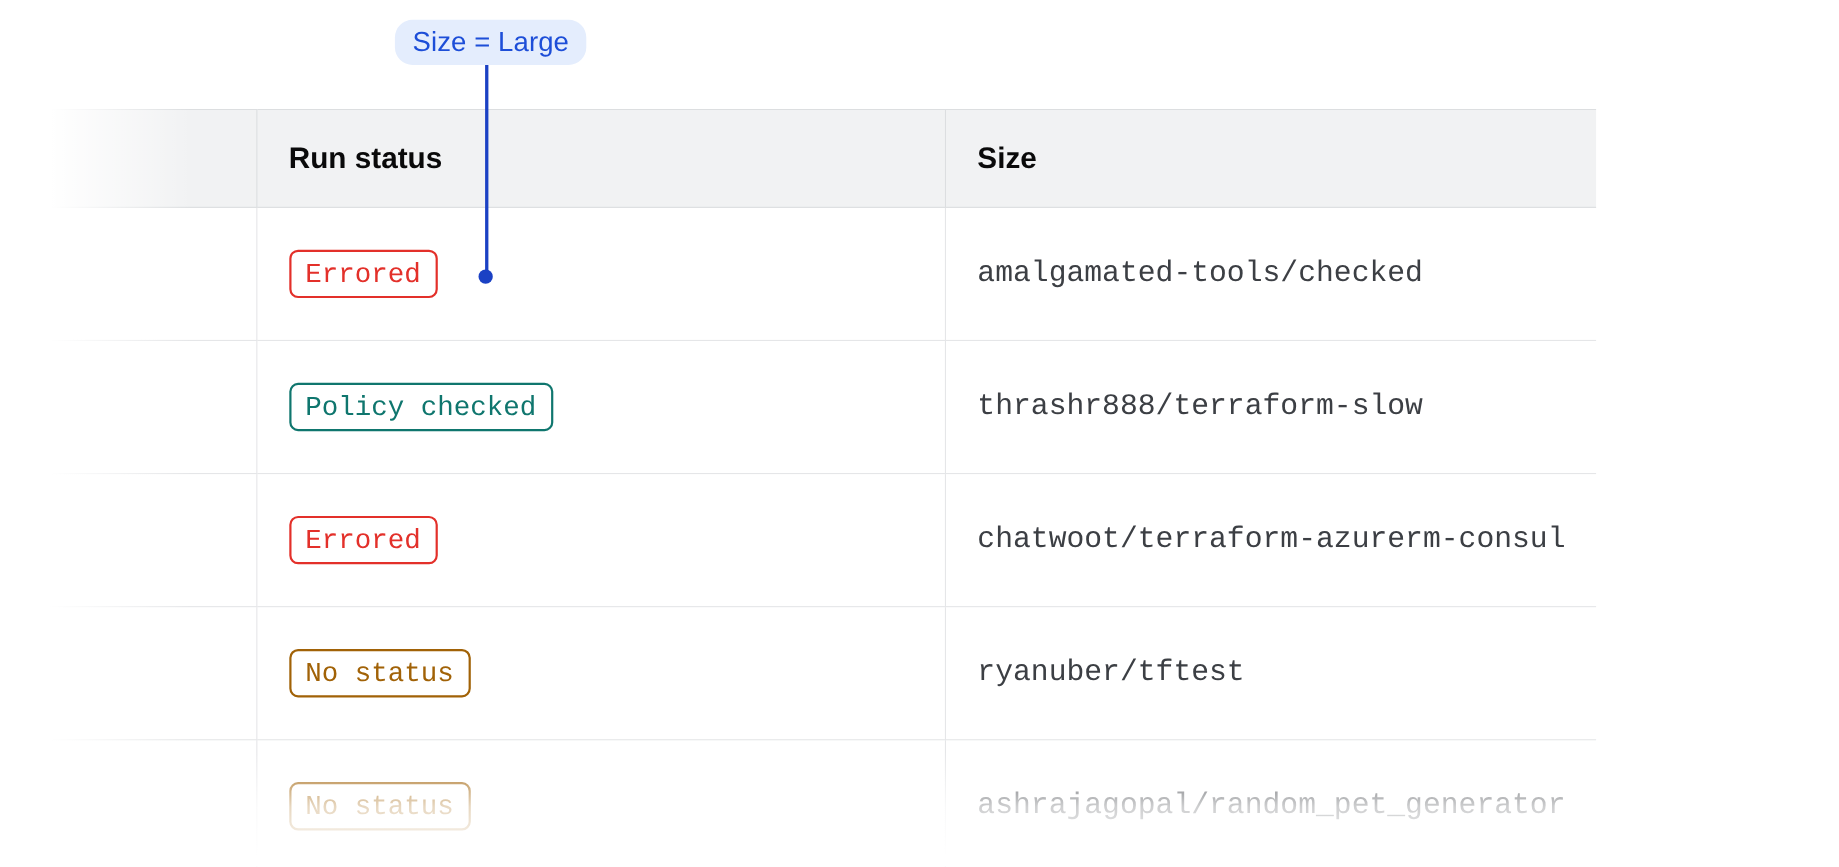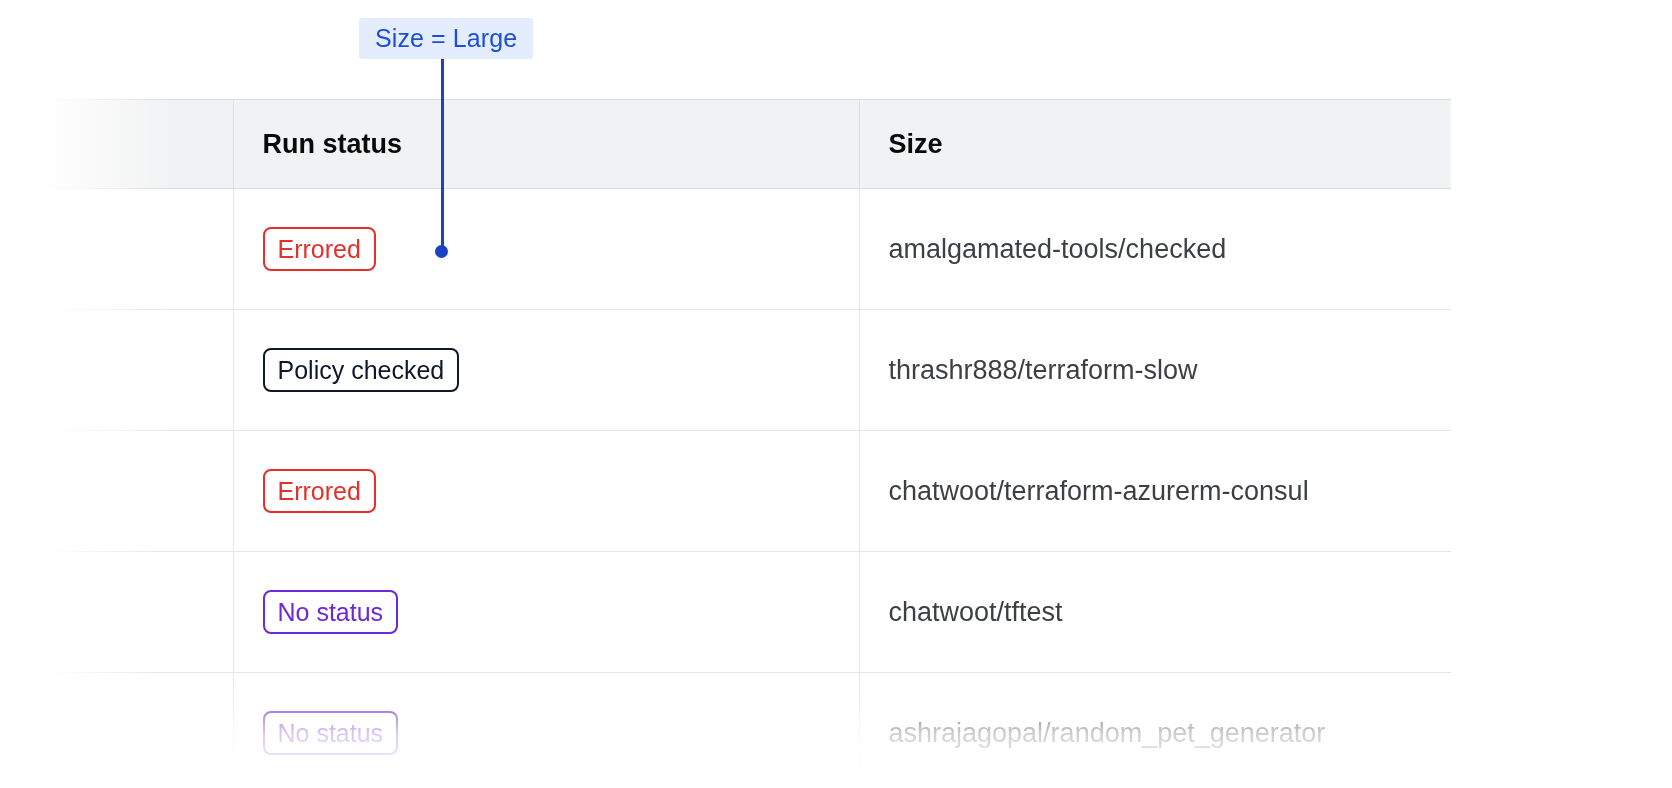--- a/index.html
+++ b/index.html
@@ -25,21 +25,21 @@
   }
   #annotation-badge {
     position: absolute;
     left: 359px;
     top: 18px;
     height: 41px;
     padding: 0 16px;
     display: flex;
     align-items: center;
     justify-content: center;
-    border-radius: 3px;
+    border-radius: 16px;
     background: #e4edfd;
     color: #1d4ed8;
     font-size: 25px;
     letter-spacing: 0.1px;
     white-space: nowrap;
     pointer-events: auto;
   }
   #annotation-line {
     position: absolute;
     left: 441px;
@@ -96,20 +96,21 @@
   #data-table thead th .hcell { padding-left: 29px; }
   #data-table thead th.cell-select .hcell { padding-left: 0; }
 
   #data-table tbody td {
     height: 120px;
     padding: 0;
     border-bottom: 1px solid #e5e6e8;
     border-right: 1px solid #e5e6e8;
     vertical-align: middle;
     background: #ffffff;
+    font-family: Liberation Mono, monospace;
   }
   #data-table tbody td .bcell { padding-left: 29px; }
   #data-table tbody td.cell-select .bcell { padding-left: 0; }
 
   .repo-text {
     font-size: 27px;
     color: #3c3f44;
     white-space: nowrap;
   }
 
@@ -121,22 +122,22 @@
     height: 44px;
     padding: 0 13px;
     border-radius: 8px;
     border: 2px solid currentColor;
     background: #ffffff;
     font-size: 25px;
     white-space: nowrap;
     box-sizing: border-box;
   }
   .status-errored        { color: #e3302a; }
-  .status-policy-checked { color: #0f172a; }
-  .status-no-status      { color: #6d28d9; }
+  .status-policy-checked { color: #0f766e; }
+  .status-no-status      { color: #a16207; }
 
   
   .fade {
     position: absolute;
     z-index: 30;
     pointer-events: none;
   }
   #fade-left {
     left: 0; top: 0;
     width: 175px; height: 788px;
@@ -229,21 +230,21 @@
           </td>
         </tr>
         <tr>
           <td class="cell-select">
             <div class="bcell"></div>
           </td>
           <td class="cell-status">
             <div class="bcell"><span class="status-badge status-no-status">No status</span></div>
           </td>
           <td class="cell-repo">
-            <div class="bcell"><span class="repo-text">chatwoot/tftest</span></div>
+            <div class="bcell"><span class="repo-text">ryanuber/tftest</span></div>
           </td>
           <td class="cell-extra">
             <div class="bcell"></div>
           </td>
         </tr>
         <tr>
           <td class="cell-select">
             <div class="bcell"></div>
           </td>
           <td class="cell-status">

